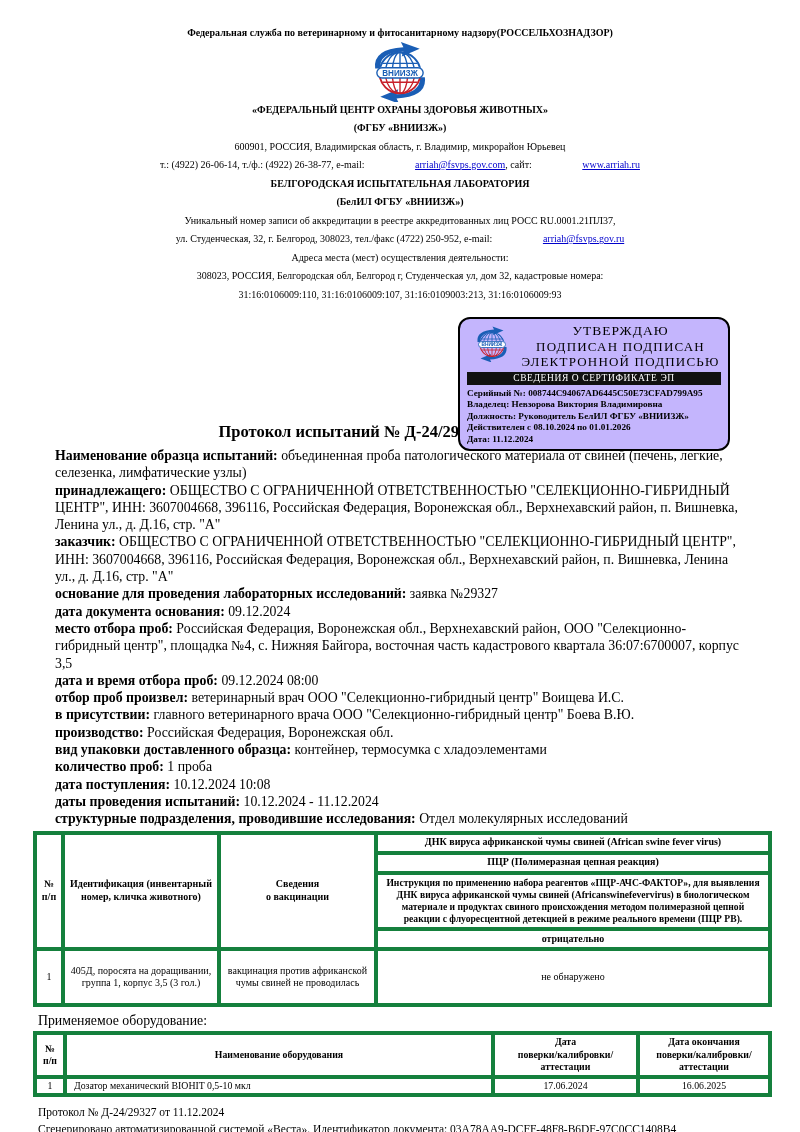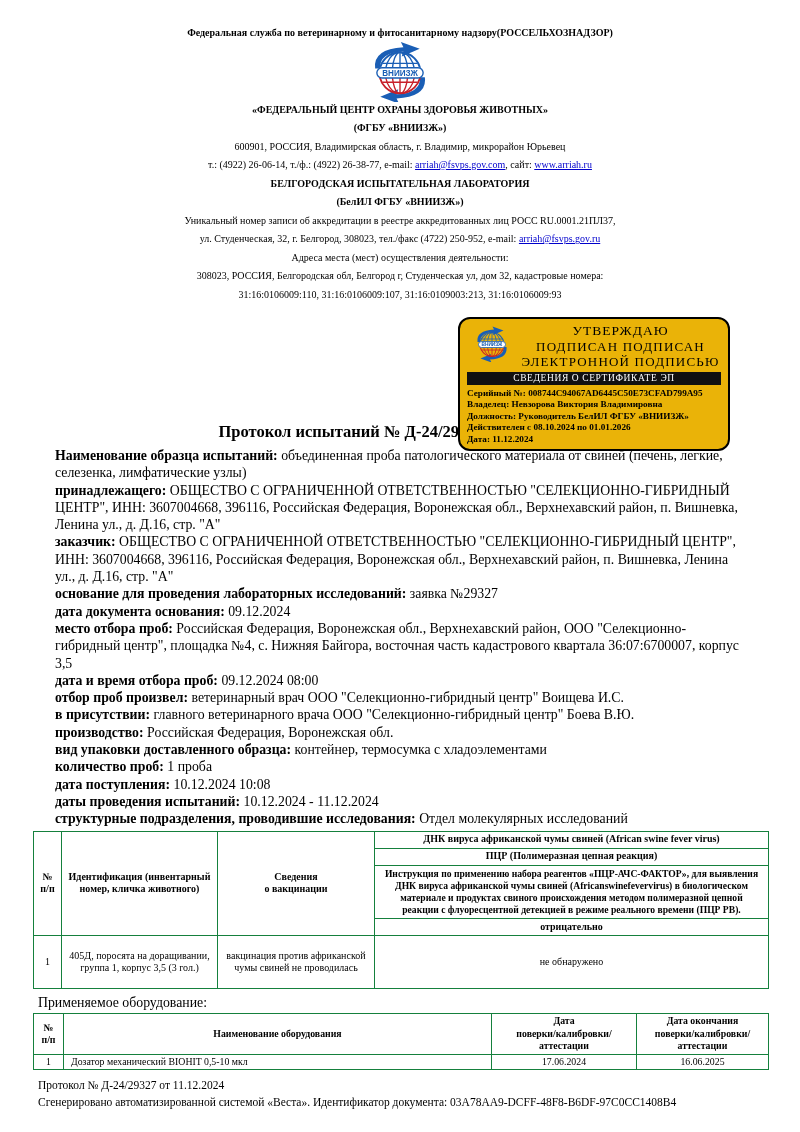--- a/index.html
+++ b/index.html
@@ -1,52 +1,52 @@
 <!DOCTYPE html>
 <html lang="ru"><head>
 <meta charset="utf-8">
 <style>
   html,body { margin:0; padding:0; }
   body {
     width:800px; height:1132px; background:#ffffff; color:#000;
     font-family:"Liberation Serif", serif; position:relative; overflow:hidden;
   }
   .b { font-weight:bold; }
-  a.lnk { color:#0000cc; text-decoration:underline; cursor:pointer; }
+  a.lnk { color:#0000cc; text-decoration:underline; cursor:pointer;margin-left:48px; }
 
   
   .hdr { padding-top:24px; text-align:center; font-size:10px; line-height:18.5px; }
   .hdr .line { margin:0; }
   .logo-wrap { height:56px; display:flex; justify-content:center; align-items:center; margin:1px 0; }
 
   
   .stamp {
     position:absolute; left:458px; top:317px; width:272px;
-    border:2.5px solid #000; border-radius:12px; background:#eab308;
+    border:2.5px solid #000; border-radius:12px; background:#c4b5fd;
     padding:4px 7px 4px 7px; box-sizing:border-box; z-index:5;
   }
   .stamp-top { display:flex; align-items:center; gap:3px; }
   .stamp-logo { flex:0 0 50px; }
   .stamp-txt { flex:1; text-align:center; }
   .stamp-approve { font-size:13.5px; line-height:16px; letter-spacing:1px; }
   .stamp-signed  { font-size:13px;  line-height:15px; letter-spacing:1.2px; }
   .stamp-bar {
     background:#111111; color:#fff; text-align:center; font-size:9.5px;
     letter-spacing:0.6px; padding:1px 0 2px; margin:3px 0 3px;
   }
   .stamp-line { font-size:9.2px; line-height:11.4px; text-align:left;font-weight:bold; }
 
   
   .title { text-align:center; font-weight:bold; font-size:16.5px; margin:118px 0 5px; }
   .docbody { margin:0 50px 0 55px; font-size:13.8px; line-height:17.3px; }
   .docbody p { margin:0; }
 
   
   table { border-collapse:collapse; table-layout:fixed; margin-left:33px; }
-  td { border:1px solid #15803d; text-align:center; vertical-align:middle;
+  td { border:4px solid #15803d; text-align:center; vertical-align:middle;
        font-size:10px; line-height:12.5px; padding:1px 3px; overflow:hidden; }
   .pre { white-space:pre-line; }
   .rtable { width:735px; margin-top:3px; }
   .rtable .inst { font-size:9.6px; line-height:12.2px; padding:2px 6px; }
   .rtable .hrow td { height:14px; }
   .rtable .drow td { height:50px; }
   .etable { width:735px; }
   .etable td { font-size:9.8px; }
   .etable .name-cell { text-align:left; padding-left:7px; }
   .eq-head { margin:6px 0 2px 38px; font-size:13.8px; }

